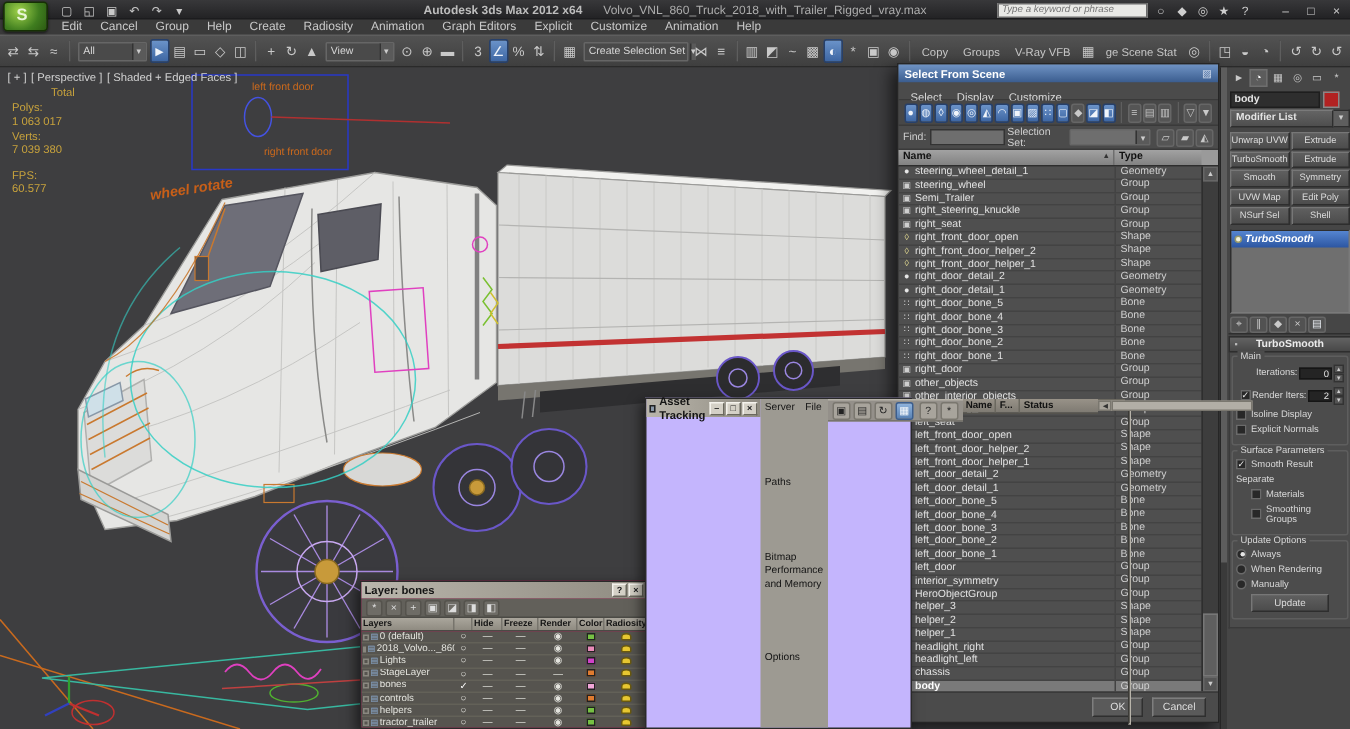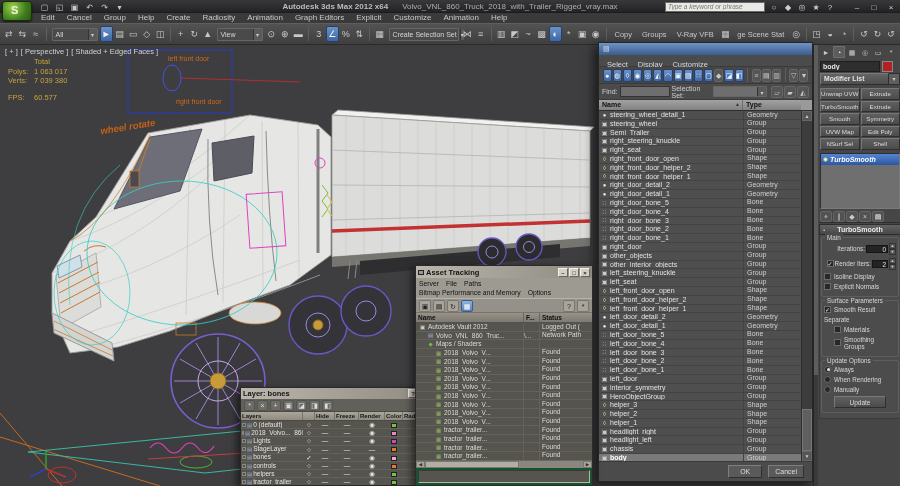--- a/index.html
+++ b/index.html
@@ -45,21 +45,21 @@
   .dd{min-width:46px;justify-content:space-between;}
   .dd.wide{min-width:70px;}
   .ttext{font-size:7.5px;color:#c9c9c9;padding:0 5px;white-space:nowrap;}
 
   
   .viewport{position:absolute;left:0;top:45px;width:813px;height:441px;background:#3e3e40;overflow:hidden;}
   .vpsvg{position:absolute;left:0;top:0;}
   .vpmenus{position:absolute;left:5px;top:2px;display:flex;gap:3px;z-index:5;}
   .vpmenus span{font-size:7.5px;color:#d2d2d2;}
   .stats{position:absolute;left:8px;top:12px;z-index:5;color:#c7a23c;font-size:7.5px;line-height:9.5px;}
-  .stats .srow2{display:flex;}
+  .stats .srow2{display:flex;flex-direction:column;}
   .stats .lb{width:26px;}
   .stats .tot{padding-left:26px;}
   .stats .fps{margin-top:7px;}
   .anno{position:absolute;color:#cd6a1c;font-size:7px;z-index:5;white-space:nowrap;}
   .anno.big{font-size:9.5px;font-style:italic;font-weight:bold;transform:rotate(-9deg);color:#c85f18;}
 
   
   .cdlg{position:absolute;border:1px solid #2a2a2a;box-shadow:-3px 3px 8px rgba(0,0,0,.55);}
   .ctitle{height:12px;display:flex;align-items:center;padding:0 2px;
     background:linear-gradient(90deg,#bab6ac,#8f8b81);color:#141414;font-size:7.5px;font-weight:bold;}
@@ -98,21 +98,21 @@
   .stype{width:57px;font-size:7px;color:#cfcfcf;padding-left:3px;line-height:8.8px;}
   .vscroll{width:11px;background:#3d3d3d;display:flex;flex-direction:column;border-left:1px solid #2e2e2e;}
   .varrow{height:10px;background:#555;border:1px solid #666;font-size:5px;color:#ccc;text-align:center;line-height:9px;}
   .vtrack{flex:1;position:relative;}
   .vthumb{position:absolute;left:0;right:0;bottom:0;height:42px;background:#5f5f5f;border:1px solid #777;}
   .sfoot{height:20px;display:flex;justify-content:flex-end;align-items:center;gap:6px;padding:0 8px;background:#4b4b4b;border-top:1px solid #3a3a3a;}
   .dlgbtn{height:13px;min-width:34px;background:#5a5a5a;border:1px solid;border-color:#7e7e7e #2f2f2f #2f2f2f #7e7e7e;
     color:#ddd;font-size:7px;text-align:center;line-height:11px;padding:0 6px;}
 
   
-  .asset{left:415px;top:265px;width:178px;height:221px;background:#14532d;display:flex;flex-direction:column;z-index:6;}
+  .asset{left:430px;top:265px;width:178px;height:221px;background:#c4b5fd;display:flex;z-index:6;}
   .at-menu{padding:1px 3px;display:flex;flex-wrap:wrap;column-gap:7px;background:#9d9a92;}
   .at-menu span{font-size:6.8px;color:#141414;line-height:9px;}
   .at-tb{height:15px;display:flex;align-items:center;gap:2px;padding:0 3px;background:#94908a;border-top:1px solid #b8b4aa;border-bottom:1px solid #77746c;}
   .at-tb .ibtn{width:12px;height:12px;font-size:7px;line-height:11px;color:#222;background:#a8a49c;border:1px solid #7a776f;}
   .at-tb .ibtn.on{background:linear-gradient(#8fb3dd,#5a82b4);color:#fff;border-color:#3c5e8e;}
   .at-tb .spacer{flex:1;}
   .at-head{height:10px;display:flex;background:linear-gradient(#989288,#7e7a72);border-bottom:1px solid #55534d;}
   .at-head span{font-size:6.5px;font-weight:bold;color:#111;padding:1px 2px;border-right:1px solid #6b685f;}
   .at-c1{flex:1;} .at-c2{width:16px;} .at-c3{width:52px;border-right:none!important;}
   .atlist{flex:1;background:#55544f;overflow:hidden;}
@@ -729,20 +729,21 @@
       <span class="htrack">
           <span class="hthumb"></span>
         </span>
       <span class="harrow">▶</span>
     </div>
     <div class="at-text"></div>
   </div>
 
   <div class="sfs">
     <div class="sfs-title">
+      <b>Select From Scene</b>
       <i>▨</i>
     </div>
     <div class="sfs-menu" id="sfsmenu">
         <span class="mitem">Select</span>
         <span class="mitem">Display</span>
         <span class="mitem">Customize</span>
       </div>
     <div class="sfs-tb" id="sfstb">
         <span class="ibtn on">●</span>
         <span class="ibtn on">◍</span>

